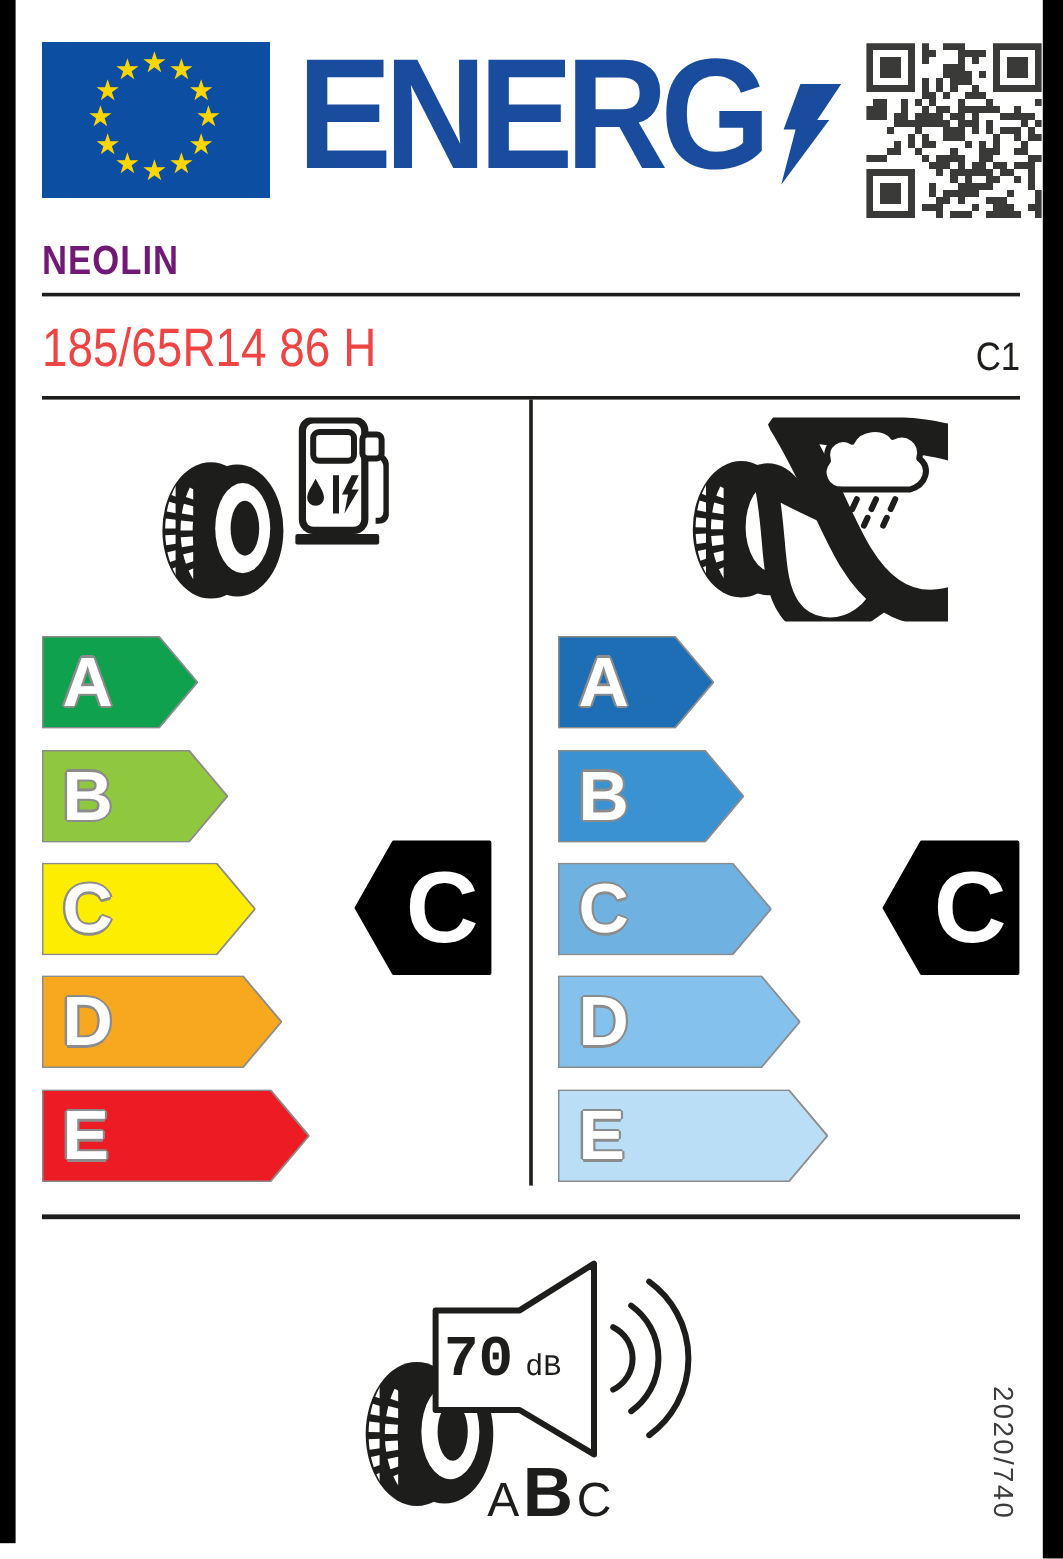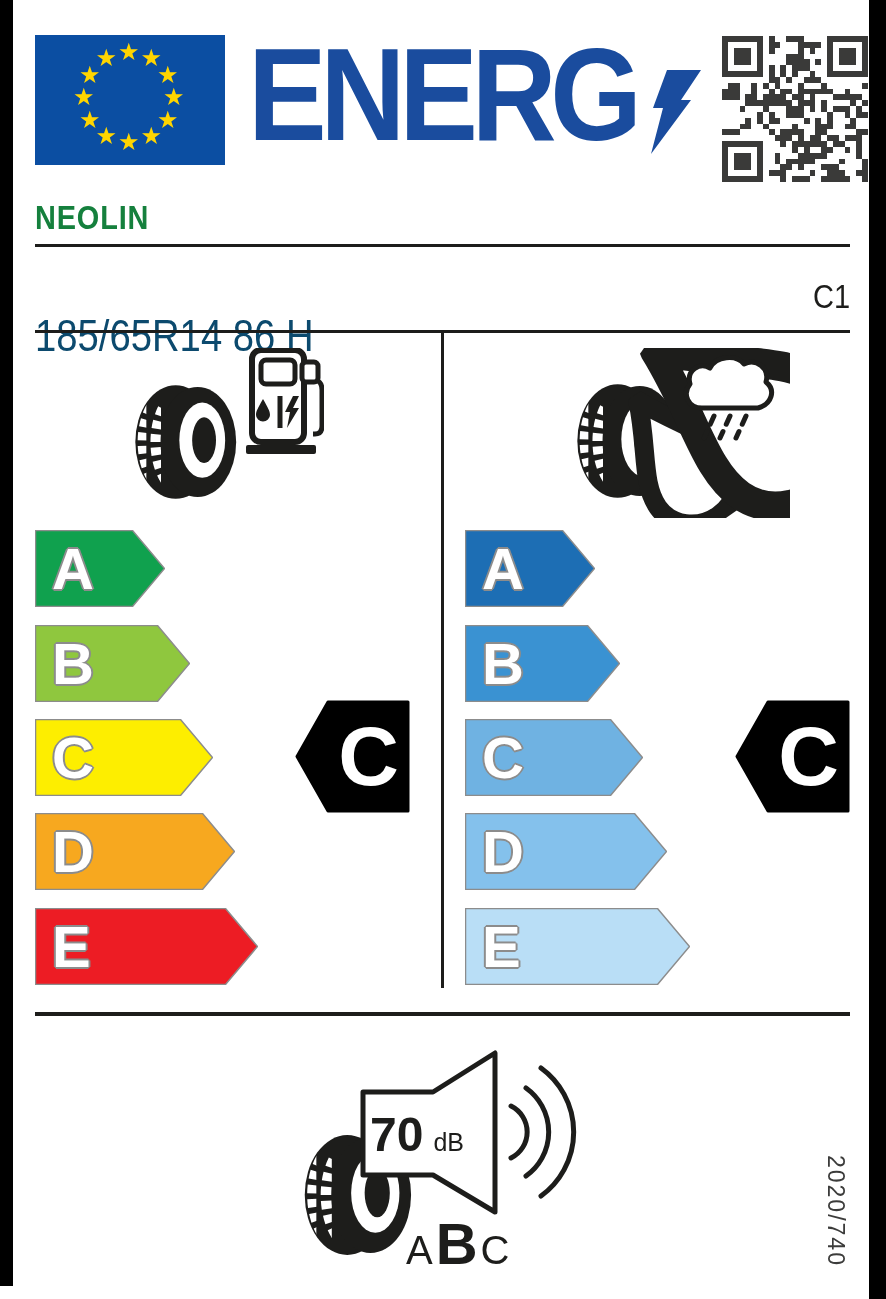--- a/index.html
+++ b/index.html
@@ -3,23 +3,23 @@
 <meta charset="utf-8">
 <style>
   html,body{margin:0;padding:0;background:#fff;}
   body{font-family:"Liberation Sans",sans-serif;}
   .label{position:relative;width:886px;height:1299px;background:#fff;overflow:hidden;}
   .abs{position:absolute;}
   .bar{background:#000;}
   .rule{background:#1d1d1b;}
   .cx{display:inline-block;transform:scaleX(.85);transform-origin:0 50%;}
   .cxr{display:inline-block;transform:scaleX(.88);transform-origin:100% 50%;}
-  .brand{font-size:34px;font-weight:bold;color:#15803d;line-height:34px;letter-spacing:1px;}
+  .brand{font-size:34px;font-weight:bold;color:#701a75;line-height:34px;letter-spacing:1px;}
   .model{font-size:34px;color:#3a3a39;line-height:34px;letter-spacing:1px;}
-  .size{font-size:45px;color:#0c4a6e;line-height:45px;margin-top:46px;}
+  .size{font-size:45px;color:#ef4444;line-height:45px;}
   .tclass{font-size:33px;color:#1d1d1b;line-height:33px;}
   .energ{font-size:131px;font-weight:bold;color:#1a4c9e;letter-spacing:-7px;line-height:131px;
          transform:scaleX(.9);transform-origin:0 50%;white-space:nowrap;}
   .flag{background:#0b4ea2;}
   .star{position:absolute;font-family:"DejaVu Sans",sans-serif;font-size:24px;line-height:24px;}
   .scale-row{position:absolute;left:0;display:flex;align-items:center;}
   .scale-row svg{position:absolute;left:0;top:0;}
   .grade-letter{position:relative;z-index:2;color:#fff;font-weight:bold;font-size:58px;padding-left:17px;
     text-shadow:-2px 0 0 #8c8c8c,2px 0 0 #8c8c8c,0 -2px 0 #8c8c8c,0 2px 0 #8c8c8c,
                 -1px -1px 0 #8c8c8c,1px -1px 0 #8c8c8c,-1px 1px 0 #8c8c8c,1px 1px 0 #8c8c8c;}
@@ -446,21 +446,21 @@
 
   <svg class="abs" style="left:290px;top:1040px;" width="310" height="226" viewBox="0 0 310 226">
     <use href="#tire" x="7" y="87" width="116" height="136"></use>
     <path d="M73,52 H143 L205,13 V172 L143,135 H73 Z" fill="#fff" stroke="#1d1d1b" stroke-width="5" stroke-linejoin="round"></path>
     <g fill="none" stroke="#1d1d1b" stroke-width="5" stroke-linecap="round">
       <path d="M221,66 A29,29 0 0 1 221,118"></path>
       <path d="M236,48 A54,54 0 0 1 236,136"></path>
       <path d="M251,28 A79,79 0 0 1 251,156"></path>
     </g>
   </svg>
-  <div class="abs noise-db" style="left:370px;top:1107px;">
+  <div class="abs noise-db" style="left:370px;top:1107px;font-family:Liberation Mono, monospace;">
     <span class="val">70</span>
     <span class="unit">dB</span>
   </div>
   <div class="abs noise-abc" style="left:406px;top:1210px;">
     <span class="small">A</span>
     <span class="big">B</span>
     <span class="small">C</span>
   </div>
 
   <div class="abs reg" style="left:822px;top:1155px;">2020/740</div>

